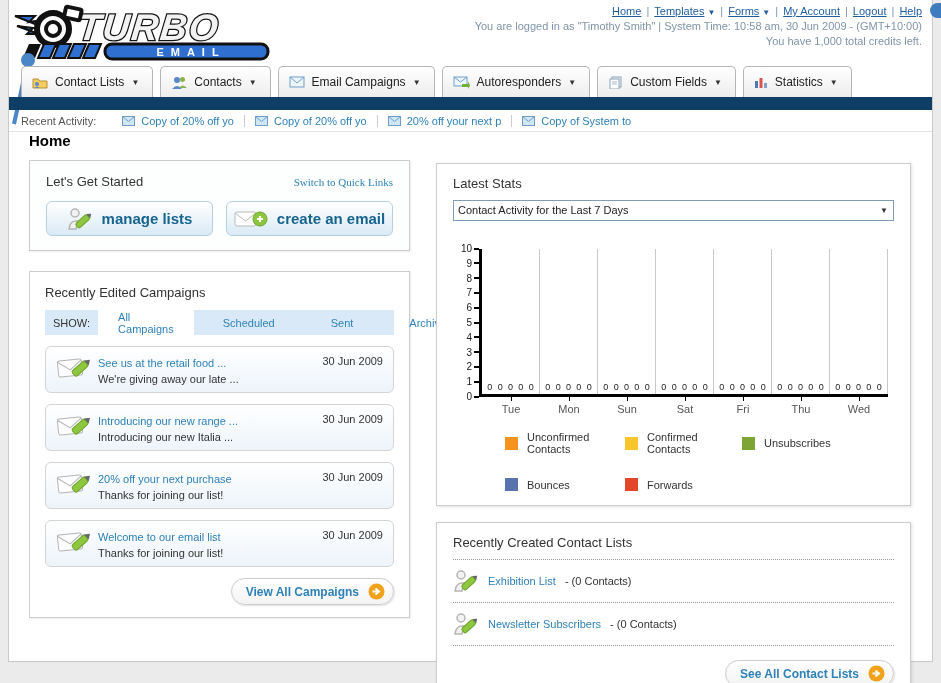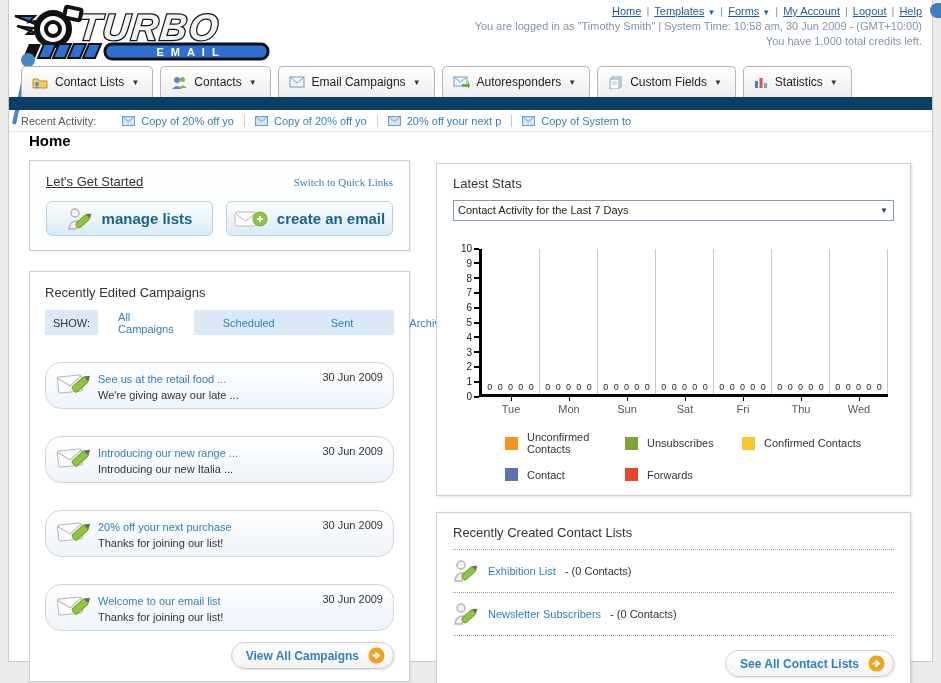--- a/index.html
+++ b/index.html
@@ -41,34 +41,34 @@
 
   
   .panel { border: 1px solid #ccc; background: #fff; }
   .panel-title { font-size: 13px; color: #333; }
   a.teal { color: #2e82b8; text-decoration: none; cursor: pointer; }
 
   
   .left-col { position: absolute; left: 20px; top: 160px; width: 381px; }
   .get-started { padding: 13px 16px 14px; background: #fdfefe; box-shadow: 1px 1px 2px rgba(0,0,0,.08); }
   .gs-head { display: flex; justify-content: space-between; align-items: baseline; }
-  .gs-head .panel-title { font-size: 13px; text-decoration: underline; }
+  .gs-head .panel-title { font-size: 13px; }
   .gs-head a { font-size: 11px; font-family: Liberation Serif, serif; }
   .gs-buttons { display: flex; gap: 13px; margin-top: 12px; }
   .gs-btn { flex: 1; height: 35px; display: flex; align-items: center; justify-content: center; gap: 9px;
             border: 1px solid #b7cfe2; border-radius: 6px; cursor: pointer;
             background: linear-gradient(#ffffff, #d9eaf5); font-size: 15px; font-weight: bold; color: #17648f; }
 
   .campaigns { margin-top: 20px; padding: 13px 15px 12px; box-shadow: 1px 1px 2px rgba(0,0,0,.08); }
   .show-bar { margin-top: 10px; background: #d9e9f7; height: 25px; display: flex; align-items: center;
               padding: 0 8px; font-size: 11px; }
   .show-bar .show-label { color: #333; margin-right: 8px; }
   .filter { color: #2e82b8; text-decoration: none; margin-right: 16px; cursor: pointer; padding: 3px 20px; }
   .filter.active { background: #fff; border-radius: 3px; margin-right: 9px; }
-  .camp-item { margin-top: 27px; border: 1px solid #d4d4d4; border-radius: 16px; padding: 5px 10px 6px;
+  .camp-item { margin-top: 11px; border: 1px solid #d4d4d4; border-radius: 6px; padding: 5px 10px 6px;
                background: linear-gradient(#ffffff, #edf4fa); display: flex; align-items: center; cursor: pointer; }
   .camp-item .icon { flex: 0 0 42px; }
   .camp-text { flex: 1; min-width: 0; }
   .camp-text a { font-size: 11px; }
   .camp-sub { font-size: 11px; color: #333; margin-top: 2px; }
   .camp-date { font-size: 11px; color: #333; margin-left: 8px; white-space: nowrap; align-self: flex-start; padding-top: 3px; }
   .view-row { margin-top: 11px; text-align: right; }
   .pill-btn { display: inline-flex; align-items: center; gap: 9px; border: 1px solid #ccc; border-radius: 14px;
               background: linear-gradient(#ffffff,#f3f3f3); padding: 4px 8px 4px 14px; cursor: pointer;
               font-size: 12px; font-weight: bold; color: #2e82b8; box-shadow: 1px 1px 2px rgba(0,0,0,.12); }
@@ -85,21 +85,21 @@
   .y-row { position: absolute; right: 0; display: flex; align-items: center; font-size: 10px; color: #222; }
   .y-row i { display: block; width: 5px; height: 2px; background: #000; margin-left: 2px; }
   .plot { flex: 1; height: 148px; border-left: 3px solid #000; border-bottom: 3px solid #000; display: flex; }
   .chart-group { position: relative; flex: 1; border-right: 1px solid #c8c8c8; }
   .zeros { position: absolute; bottom: 2px; left: 0; width: 100%; display: flex;
            justify-content: space-evenly; font-size: 9px; color: #222; }
   .x-col { display: flex; margin-left: 29px; padding-right: 6px; }
   .x-label { flex: 1; text-align: center; font-size: 11px; color: #555; }
   .x-label b { display: block; width: 1px; height: 4px; background: #000; margin: 0 auto 2px; font-weight: normal; }
 
-  .legend { margin: 16px 0 0 52px; display: grid; grid-template-columns: 120px 117px auto; row-gap: 13px; }
+  .legend { margin: 16px 0 0 52px; display: grid; grid-template-columns: 120px 117px auto; row-gap: 23px; }
   .lg-item { display: flex; align-items: center; gap: 9px; font-size: 11px; color: #333; }
   .swatch { width: 13px; height: 13px; flex: 0 0 13px; }
 
   .contact-lists { margin-top: 16px; padding: 12px 16px 12px; box-shadow: 1px 1px 3px rgba(0,0,0,.12); }
   .dotted { border-bottom: 1px dotted #999; margin: 9px 0; }
   .cl-item { display: flex; align-items: center; gap: 9px; font-size: 11px; color: #333; }
   .cl-item a { font-size: 11px; }
   .see-row { text-align: right; margin-top: 14px; }
 </style>
 </head>
@@ -511,30 +511,30 @@
             <div class="x-label"><b></b>Thu</div>
             <div class="x-label"><b></b>Wed</div>
           </div>
 
         <div class="legend">
           <span class="lg-item">
               <i class="swatch" style="background: rgb(246, 146, 30);"></i>
               <span class="lg-label">Unconfirmed Contacts</span>
             </span>
           <span class="lg-item">
+              <i class="swatch" style="background: rgb(249, 197, 44);"></i>
+              <span class="lg-label">Confirmed Contacts</span>
+            </span>
+          <span class="lg-item">
               <i class="swatch" style="background: rgb(124, 165, 51);"></i>
               <span class="lg-label">Unsubscribes</span>
             </span>
           <span class="lg-item">
-              <i class="swatch" style="background: rgb(249, 197, 44);"></i>
-              <span class="lg-label">Confirmed Contacts</span>
-            </span>
-          <span class="lg-item">
               <i class="swatch" style="background: rgb(88, 115, 174);"></i>
-              <span class="lg-label">Contact</span>
+              <span class="lg-label">Bounces</span>
             </span>
           <span class="lg-item">
               <i class="swatch" style="background: rgb(226, 71, 42);"></i>
               <span class="lg-label">Forwards</span>
             </span>
         </div>
       </div>
 
       <div class="panel contact-lists">
         <div class="panel-title">Recently Created Contact Lists</div>

